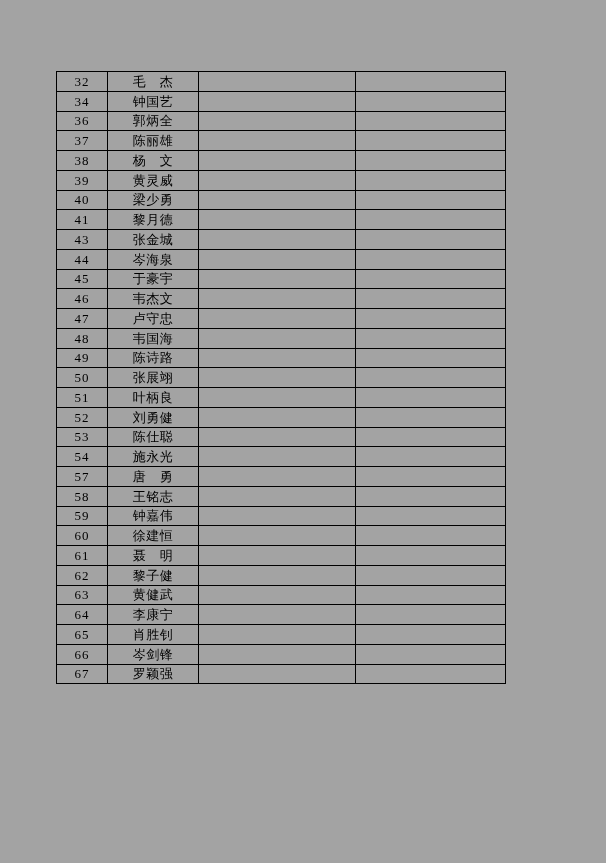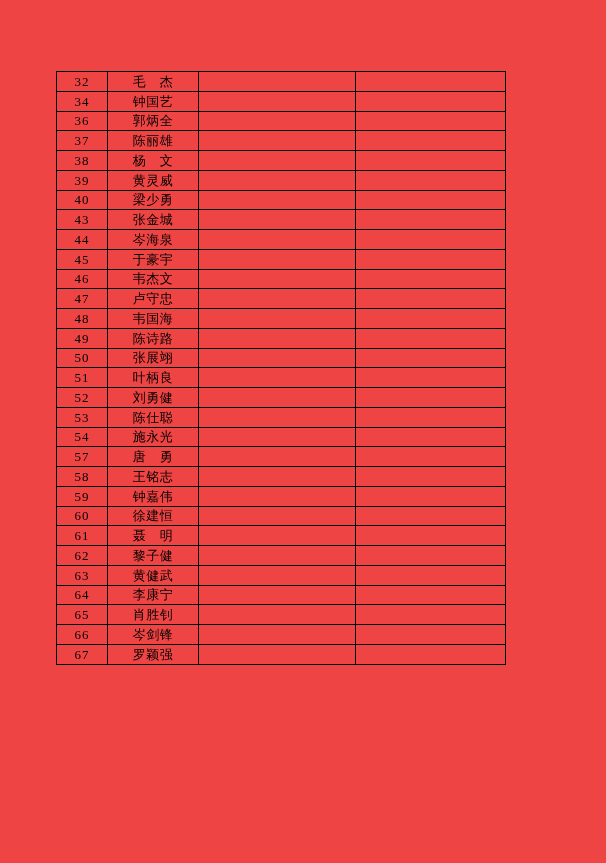--- a/index.html
+++ b/index.html
@@ -4,21 +4,21 @@
 <style>
   html, body {
     margin: 0;
     padding: 0;
     background: #ffffff;
   }
   .page {
     position: relative;
     width: 606px;
     height: 863px;
-    background: #ef4444;
+    background: #a3a3a3;
     overflow: hidden;
     font-family: "Liberation Serif", "DejaVu Serif", serif;
     color: #000000;
   }
   table.roster {
     position: absolute;
     left: 56px;
     top: 71px;
     width: 449px;
     border-collapse: collapse;
@@ -94,20 +94,26 @@
           <td class="col-blank"></td>
           <td class="col-blank"></td>
         </tr>
         <tr>
           <td class="col-no">40</td>
           <td class="col-name">梁少勇</td>
           <td class="col-blank"></td>
           <td class="col-blank"></td>
         </tr>
         <tr>
+          <td class="col-no">41</td>
+          <td class="col-name">黎月德</td>
+          <td class="col-blank"></td>
+          <td class="col-blank"></td>
+        </tr>
+        <tr>
           <td class="col-no">43</td>
           <td class="col-name">张金城</td>
           <td class="col-blank"></td>
           <td class="col-blank"></td>
         </tr>
         <tr>
           <td class="col-no">44</td>
           <td class="col-name">岑海泉</td>
           <td class="col-blank"></td>
           <td class="col-blank"></td>

